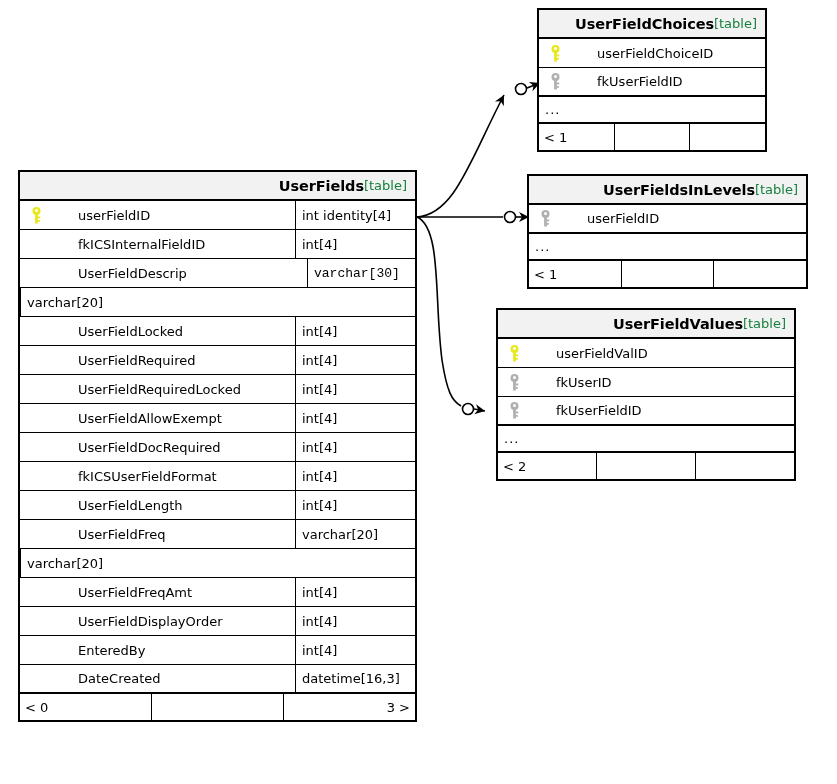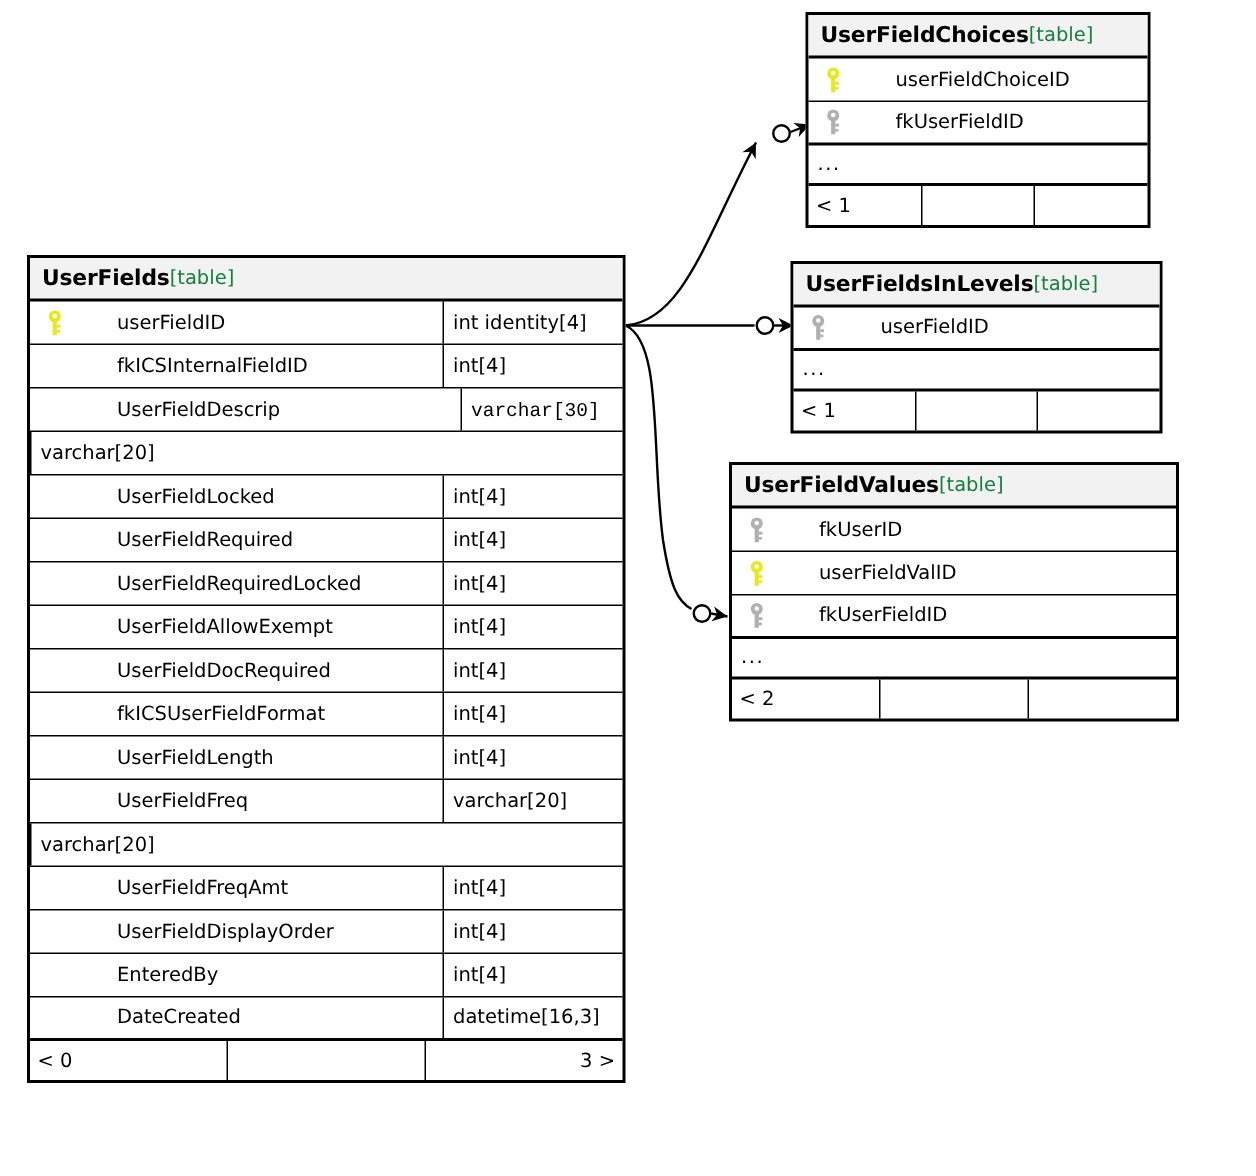--- a/index.html
+++ b/index.html
@@ -35,21 +35,21 @@
   .table-box {
     position: absolute;
     box-sizing: border-box;
     border: 2px solid #000000;
     background: #ffffff;
   }
 
   .tbl-header {
     display: flex;
     align-items: center;
-    justify-content: flex-start;
+    justify-content: flex-end;
     box-sizing: border-box;
     background: #f2f2f2;
     border-bottom: 2px solid #000000;
     padding: 0 8px;
     height: 29px;
   }
   .tbl-title {
     font-weight: bold;
     font-size: 14.5px;
     letter-spacing: -0.1px;
@@ -389,21 +389,21 @@
 
     <div class="tbl-ellipsis">...</div>
 
     <div class="tbl-footer">
       <div class="foot-cell foot-left">&lt; 1</div>
       <div class="foot-cell"></div>
       <div class="foot-cell foot-right"></div>
     </div>
   </div>
 
-  <div class="table-box" id="tbl-userfieldsinlevels" style="left:527px; top:174px; width:248px;">
+  <div class="table-box" id="tbl-userfieldsinlevels" style="left:527px; top:174px; width:281px;">
 
     <div class="tbl-header">
       <span class="tbl-title">UserFieldsInLevels</span>
       <span class="tbl-tag">[table]</span>
     </div>
 
     <div class="tbl-row last-col-row">
       <div class="cell-name">
         <span class="keyslot">
           <svg width="11" height="17" viewBox="0 0 11 17">
@@ -420,54 +420,54 @@
 
     <div class="tbl-ellipsis">...</div>
 
     <div class="tbl-footer">
       <div class="foot-cell foot-left">&lt; 1</div>
       <div class="foot-cell"></div>
       <div class="foot-cell foot-right"></div>
     </div>
   </div>
 
-  <div class="table-box" id="tbl-userfieldvalues" style="left:486px; top:308px; width:300px;">
+  <div class="table-box" id="tbl-userfieldvalues" style="left:496px; top:308px; width:300px;">
 
     <div class="tbl-header">
       <span class="tbl-title">UserFieldValues</span>
       <span class="tbl-tag">[table]</span>
     </div>
 
     <div class="tbl-row">
       <div class="cell-name">
         <span class="keyslot">
           <svg width="11" height="17" viewBox="0 0 11 17">
+            <circle cx="5.5" cy="4" r="4" fill="#e8e81c"></circle>
+            <circle cx="5.5" cy="3.6" r="1.5" fill="#ffffff"></circle>
+            <rect x="4.1" y="6.5" width="2.8" height="10" fill="#e8e81c"></rect>
+            <rect x="6.9" y="9.5" width="2.4" height="1.9" fill="#e8e81c"></rect>
+            <rect x="6.9" y="13" width="2.0" height="1.8" fill="#e8e81c"></rect>
+          </svg>
+        </span>
+        <span class="rowlabel">userFieldValID</span>
+      </div>
+    </div>
+
+    <div class="tbl-row">
+      <div class="cell-name">
+        <span class="keyslot">
+          <svg width="11" height="17" viewBox="0 0 11 17">
             <circle cx="5.5" cy="4" r="4" fill="#b0b0b0"></circle>
             <circle cx="5.5" cy="3.6" r="1.5" fill="#ffffff"></circle>
             <rect x="4.1" y="6.5" width="2.8" height="10" fill="#b0b0b0"></rect>
             <rect x="6.9" y="9.5" width="2.4" height="1.9" fill="#b0b0b0"></rect>
             <rect x="6.9" y="13" width="2.0" height="1.8" fill="#b0b0b0"></rect>
           </svg>
         </span>
         <span class="rowlabel">fkUserID</span>
-      </div>
-    </div>
-
-    <div class="tbl-row">
-      <div class="cell-name">
-        <span class="keyslot">
-          <svg width="11" height="17" viewBox="0 0 11 17">
-            <circle cx="5.5" cy="4" r="4" fill="#e8e81c"></circle>
-            <circle cx="5.5" cy="3.6" r="1.5" fill="#ffffff"></circle>
-            <rect x="4.1" y="6.5" width="2.8" height="10" fill="#e8e81c"></rect>
-            <rect x="6.9" y="9.5" width="2.4" height="1.9" fill="#e8e81c"></rect>
-            <rect x="6.9" y="13" width="2.0" height="1.8" fill="#e8e81c"></rect>
-          </svg>
-        </span>
-        <span class="rowlabel">userFieldValID</span>
       </div>
     </div>
 
     <div class="tbl-row last-col-row">
       <div class="cell-name">
         <span class="keyslot">
           <svg width="11" height="17" viewBox="0 0 11 17">
             <circle cx="5.5" cy="4" r="4" fill="#b0b0b0"></circle>
             <circle cx="5.5" cy="3.6" r="1.5" fill="#ffffff"></circle>
             <rect x="4.1" y="6.5" width="2.8" height="10" fill="#b0b0b0"></rect>

